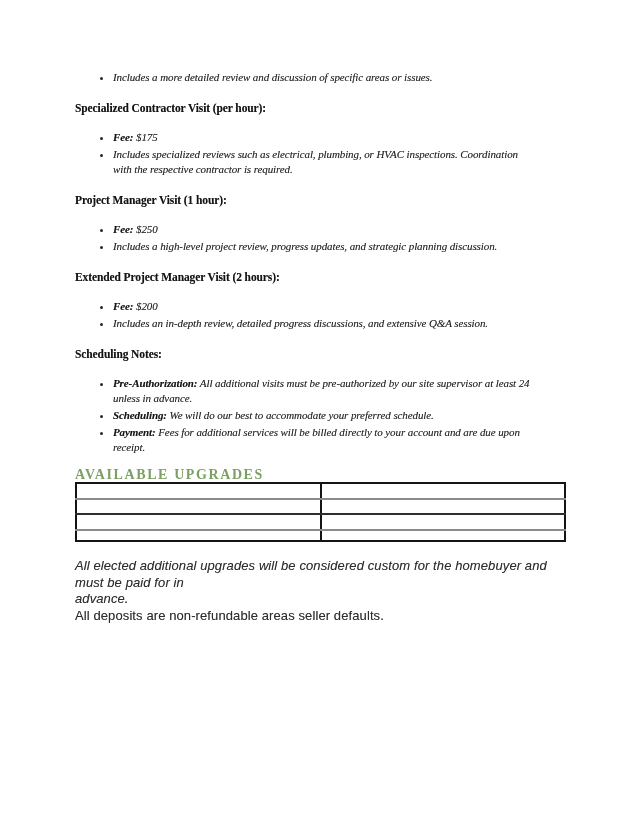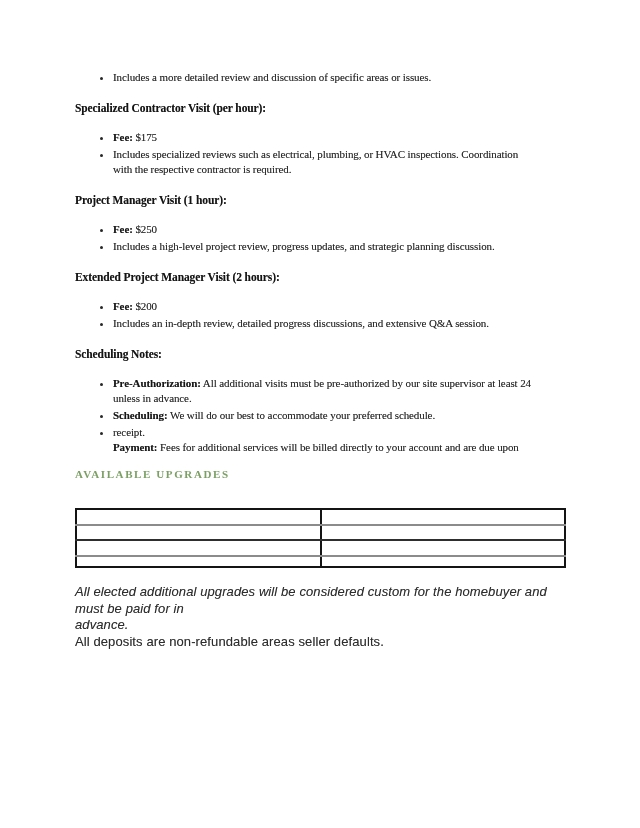--- a/index.html
+++ b/index.html
@@ -18,42 +18,43 @@
     letter-spacing: -0.1px;
     overflow: hidden;
   }
   
   .page { text-shadow: 0 0 0.5px rgba(70,70,70,0.55); }
 
   ul.doc-list {
     margin: 0 0 12px 0;
     padding: 0 0 0 38px;
     list-style: disc outside;
+    font-style: italic;
   }
   ul.doc-list li { margin: 0 0 2px 0; padding: 0; }
 
   .doc-heading {
     font-weight: bold;
     color: #141414;
     font-size: 11.5px;
     line-height: 15px;
     margin: 16px 0 14px 0;
     letter-spacing: -0.1px;
   }
   b.lead { color: #161616; }
 
   .line { display: block; }
   .line:empty { display: none; }
 
   .upgrades-heading {
     font-weight: bold;
-    font-size: 11px;
+    font-size: 14px;
     line-height: 15px;
     letter-spacing: 1.6px;
-    margin: 0 0 26px 0;
+    margin: 0 0 0 0;
     text-shadow: none;
     font-family: Liberation Serif, serif;
   }
 
   table.upgrades {
     border-collapse: collapse;
     table-layout: fixed;
     width: 491px;
     margin: 0 0 16px 0;
     border: 2px solid #141414;
@@ -136,25 +137,25 @@
       <span class="line">unless in advance.</span>
     </li>
     <li>
       <span class="line">
         <b class="lead">Scheduling:</b>
         <span>We will do our best to accommodate your preferred schedule.</span>
       </span>
 
     </li>
     <li>
-      <span class="line">receipt.</span>
       <span class="line">
         <b class="lead">Payment:</b>
         <span>Fees for additional services will be billed directly to your account and are due upon</span>
       </span>
+      <span class="line">receipt.</span>
     </li>
   </ul>
 
   <div class="upgrades-heading" style="color: rgb(124, 160, 100);">AVAILABLE UPGRADES</div>
 
   <table class="upgrades">
     <tbody>
       <tr class="row-a sep-gray">
         <td></td>
         <td></td>

